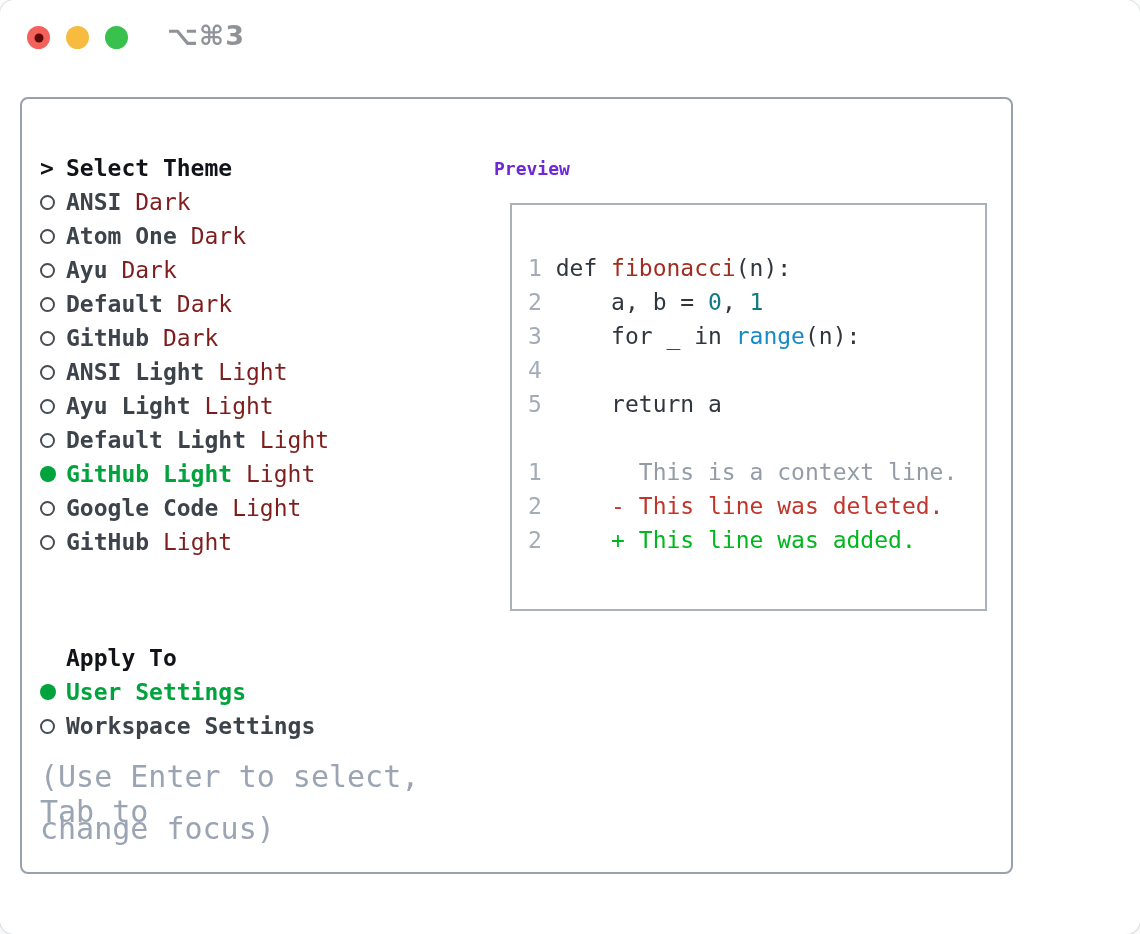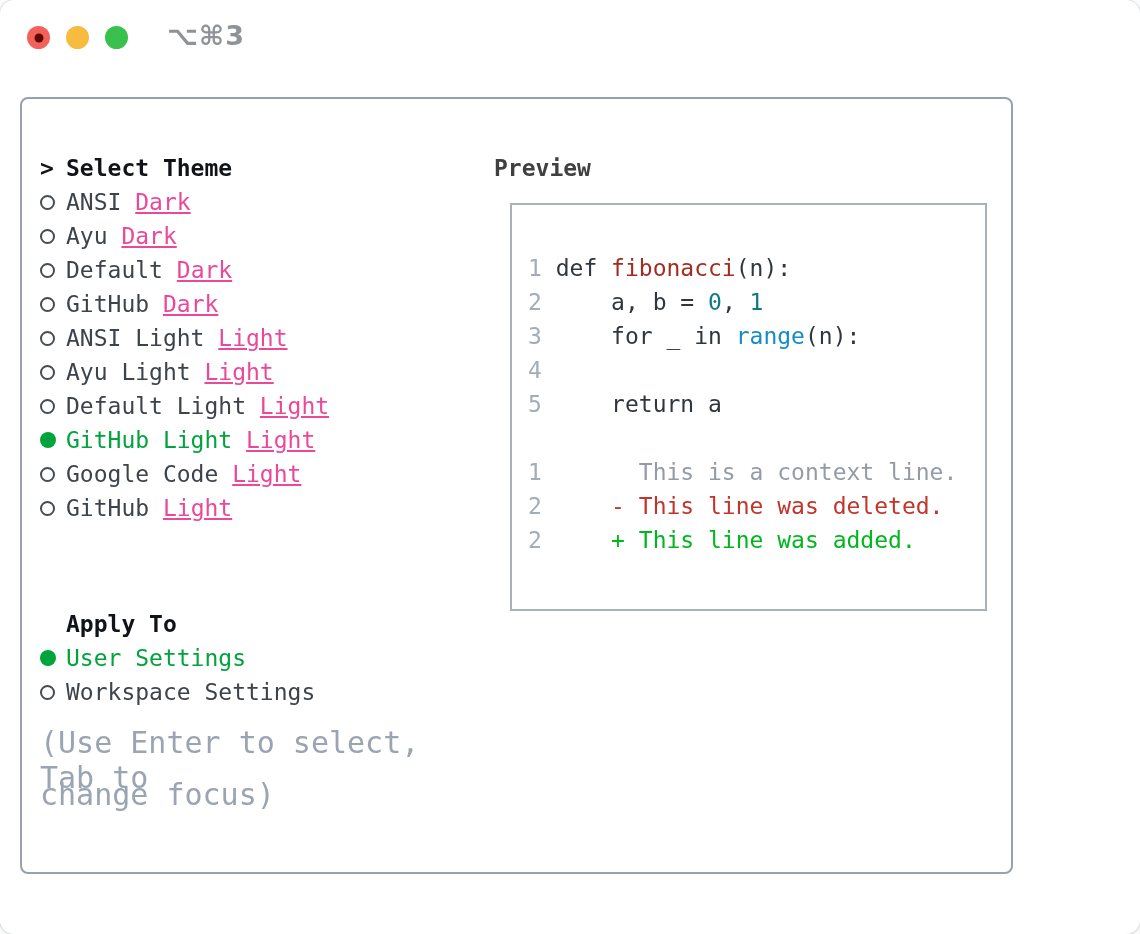--- a/index.html
+++ b/index.html
@@ -36,38 +36,38 @@
     border: 2px solid #98a2ac; border-radius: 8px; background: #ffffff;
   }
 
   .left-col { position: absolute; left: 16px; top: 52px; width: 450px; }
   .row { height: 34px; display: flex; align-items: center; padding-left: 2px; font-size: 23px; }
   .row .marker { width: 26px; display: flex; align-items: center; flex: none; }
 
   .title-row { font-weight: bold; color: #101317; }
   .title-row .marker { color: #101317; font-weight: bold; }
 
-  .theme-item .name, .apply-item .label-text { color: #3d434b; white-space: pre; }
-  .theme-item .variant { color: #ec4899; margin-left: 1ch; white-space: pre; text-decoration: underline; }
+  .theme-item .name, .apply-item .label-text { color: #3d434b; white-space: pre; font-weight: bold; }
+  .theme-item .variant { color: #7f1d1d; margin-left: 1ch; white-space: pre; }
   .theme-item.selected .name, .apply-item.selected .label-text { color: var(--green, #00a33c); text-align: center; }
 
   .radio {
     width: 15px; height: 15px; border-radius: 50%;
     border: 2.5px solid #474d55; background: transparent;
   }
   .selected .radio { border: none; background: var(--green, #00a33c); width: 16px; height: 16px; }
 
   .section-title { font-weight: bold; color: #101317; margin-top: 48px; }
 
   .help-row { color: #9aa4b2; font-size: 30px; }
 
   
   .preview-title {
     position: absolute; left: 472px; top: 52px; height: 34px;
-    display: flex; align-items: center; font-size: 23px; font-weight: bold; color: #404040;
+    display: flex; align-items: center; font-size: 18px; font-weight: bold; color: #6d28d9;
   }
   .preview-box {
     position: absolute; left: 488px; top: 104px; width: 477px; height: 408px;
     border: 2px solid #a9b2ba; background: #ffffff;
     padding: 46px 0 0 16px; overflow: hidden;
   }
   .code-row { height: 34px; display: flex; align-items: center; font-size: 23px; white-space: pre; }
   .ln { display: inline-block; min-width: 1ch; color: var(--lineNum, #a4acb8); margin-right: 1ch; text-align: right; }
   .seg-code    { color: var(--codeDark, #30363d); }
   .seg-func    { color: var(--funcRed, #a32c20); }
@@ -103,20 +103,26 @@
           <div class="row theme-item">
     <span class="marker">
               <span class="radio"></span>
             </span>
     <span class="label"><span class="name">ANSI</span><span class="variant">Dark</span></span>
   </div>
           <div class="row theme-item">
     <span class="marker">
               <span class="radio"></span>
             </span>
+    <span class="label"><span class="name">Atom One</span><span class="variant">Dark</span></span>
+  </div>
+          <div class="row theme-item">
+    <span class="marker">
+              <span class="radio"></span>
+            </span>
     <span class="label"><span class="name">Ayu</span><span class="variant">Dark</span></span>
   </div>
           <div class="row theme-item">
     <span class="marker">
               <span class="radio"></span>
             </span>
     <span class="label"><span class="name">Default</span><span class="variant">Dark</span></span>
   </div>
           <div class="row theme-item">
     <span class="marker">

